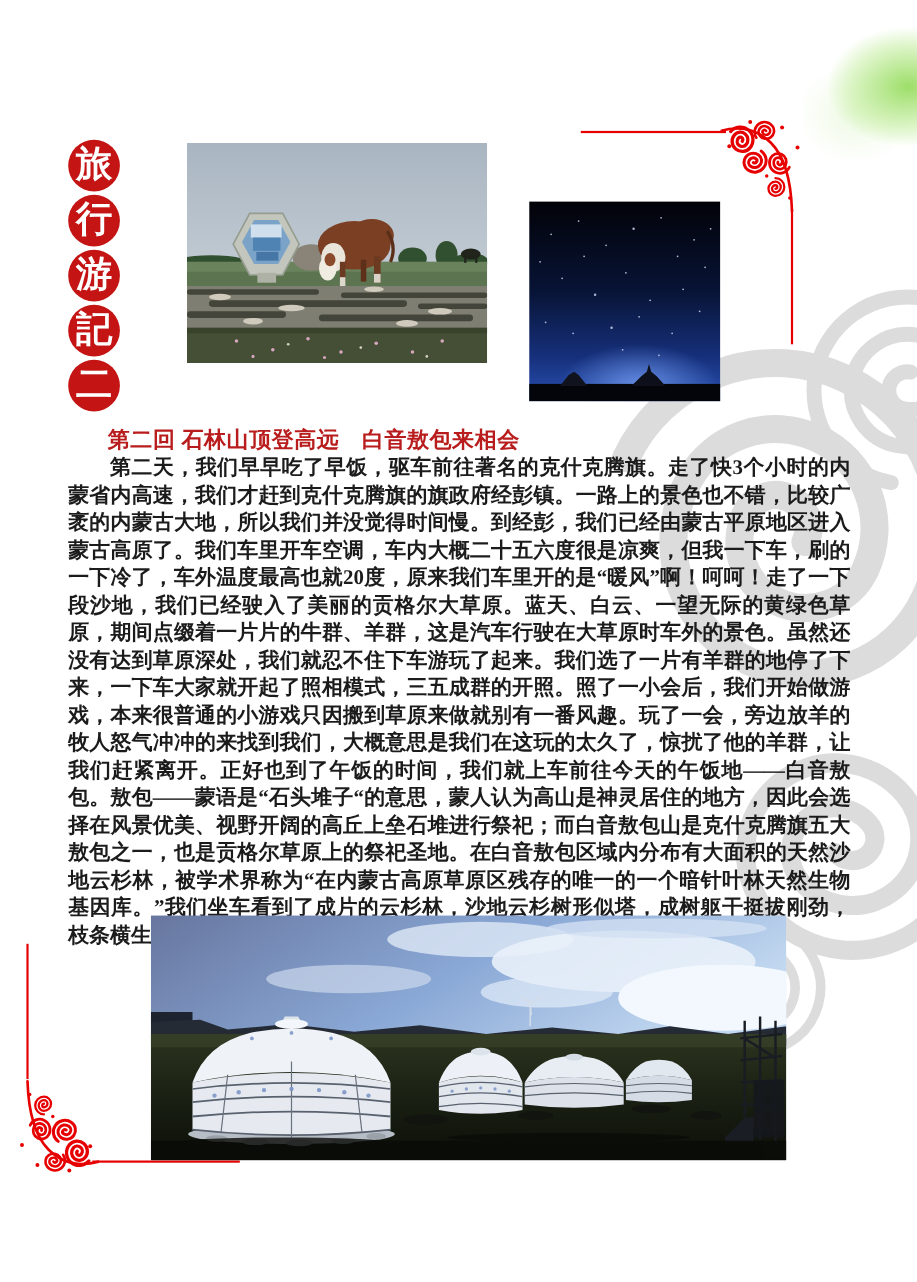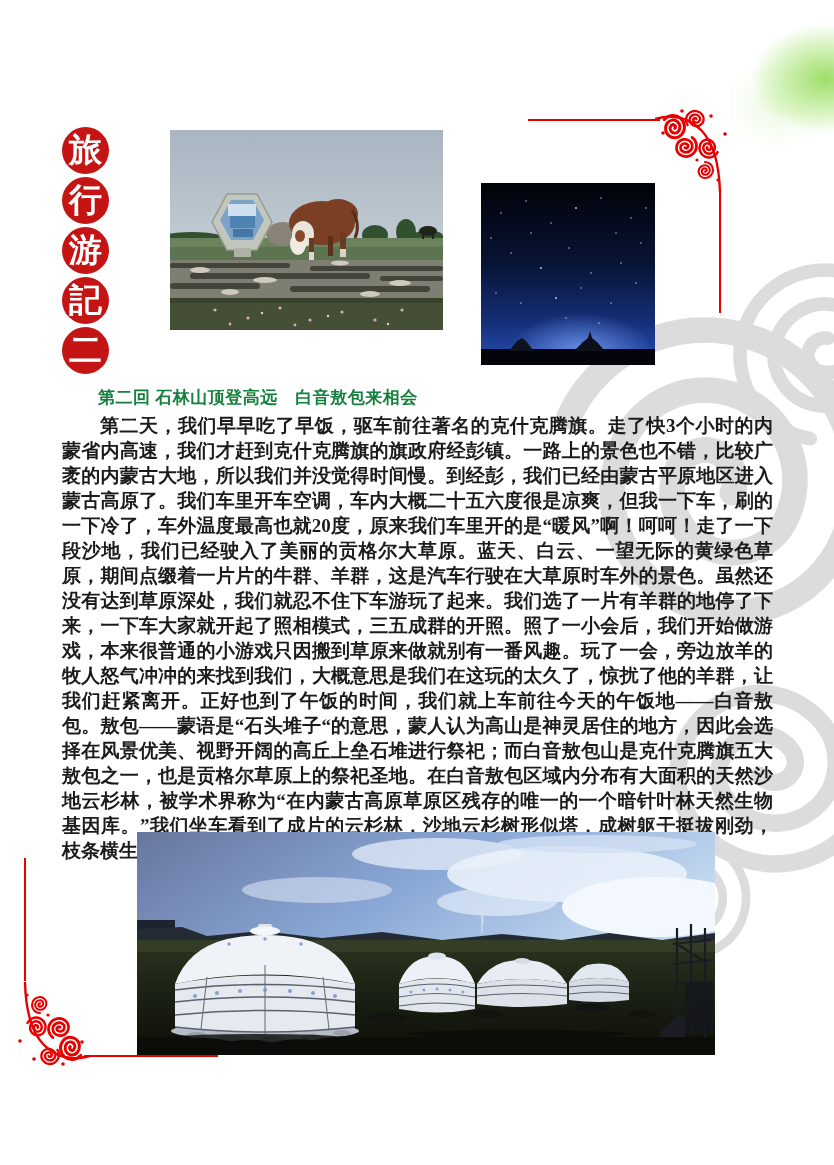--- a/index.html
+++ b/index.html
@@ -19,21 +19,21 @@
   .redline{background:#e60000;}
   
   .seal{
     position:absolute;left:62px;width:47px;height:47px;border-radius:50%;
     background:#c41414;color:#ffffff;text-align:center;
     font-size:33px;line-height:47px;font-weight:bold;
   }
   
   .chapter-heading{
     left:62px;top:386px;width:711px;padding-left:36px;box-sizing:border-box;
-    font-size:17px;font-weight:bold;color:#15803d;letter-spacing:.5px;
+    font-size:20px;font-weight:bold;color:#b91c1c;letter-spacing:.5px;
   }
   .article-paragraph{
     left:62px;top:413px;width:711px;
     font-size:19px;line-height:25px;font-weight:600;color:#1b1b1b;
     text-align:justify;text-indent:2em;
   }
   .photo{position:absolute;overflow:hidden;}
   .photo svg{display:block;width:100%;height:100%;}
   svg{shape-rendering:auto;}
 </style>

